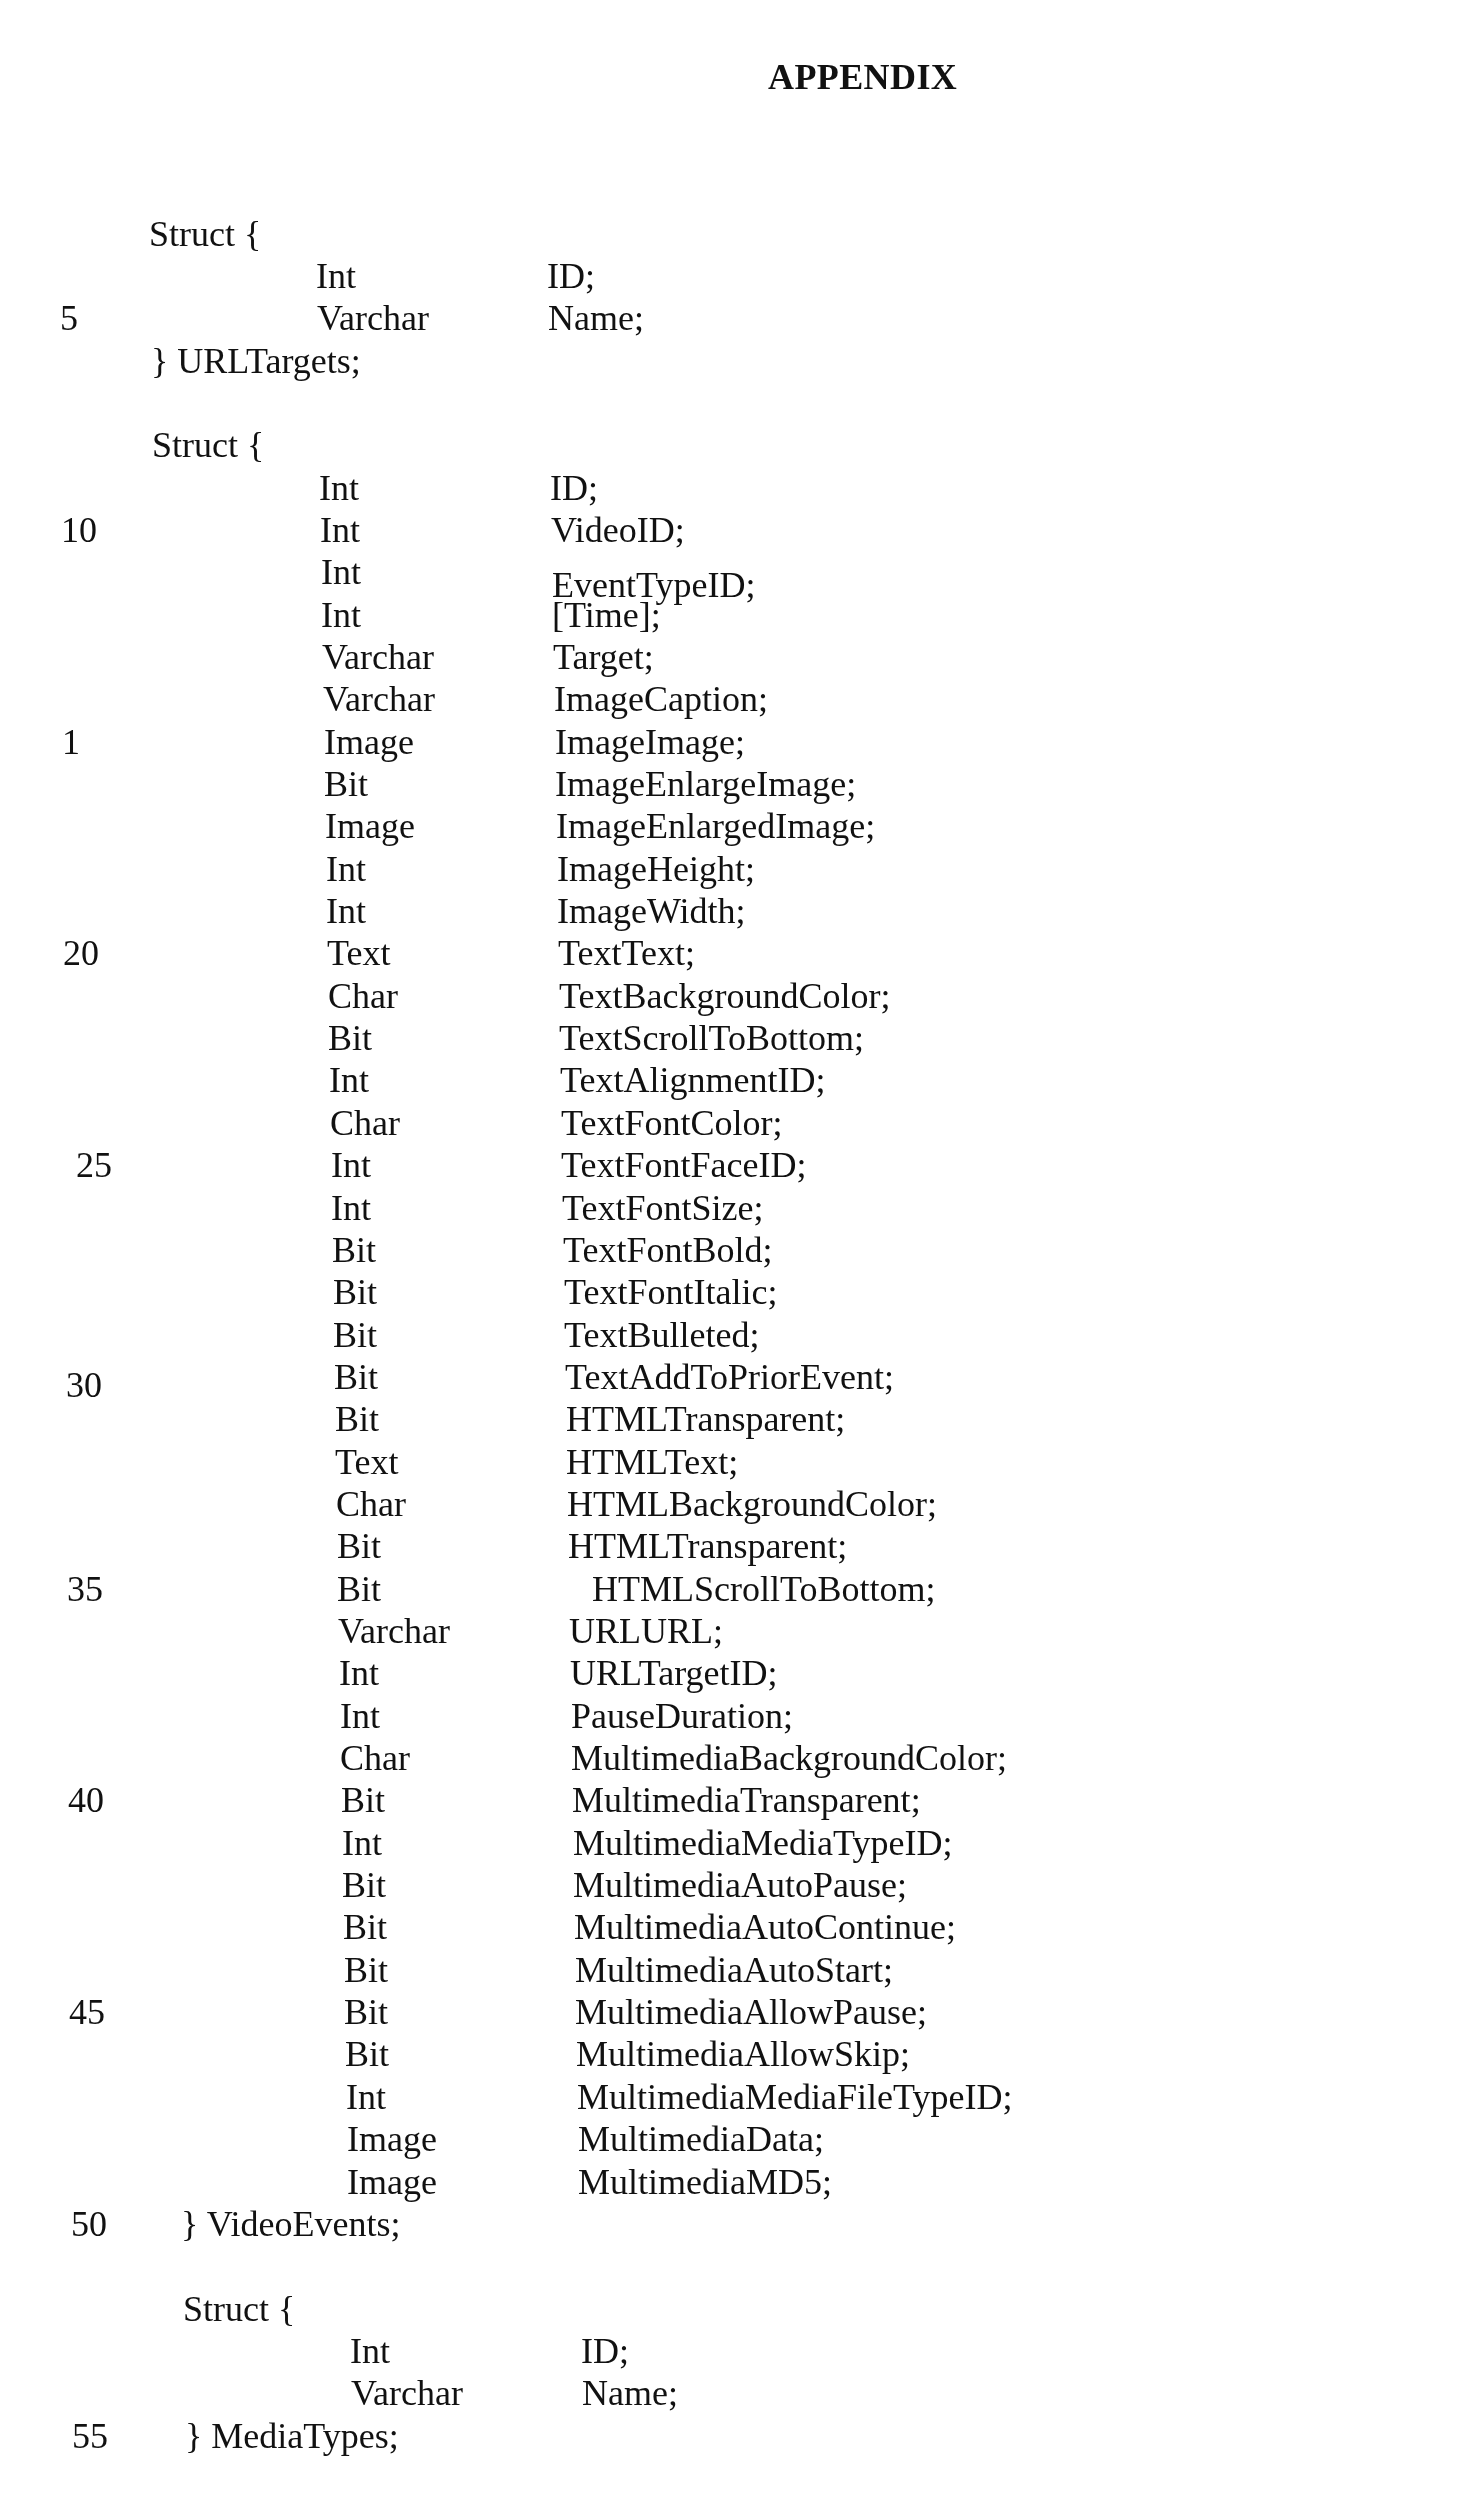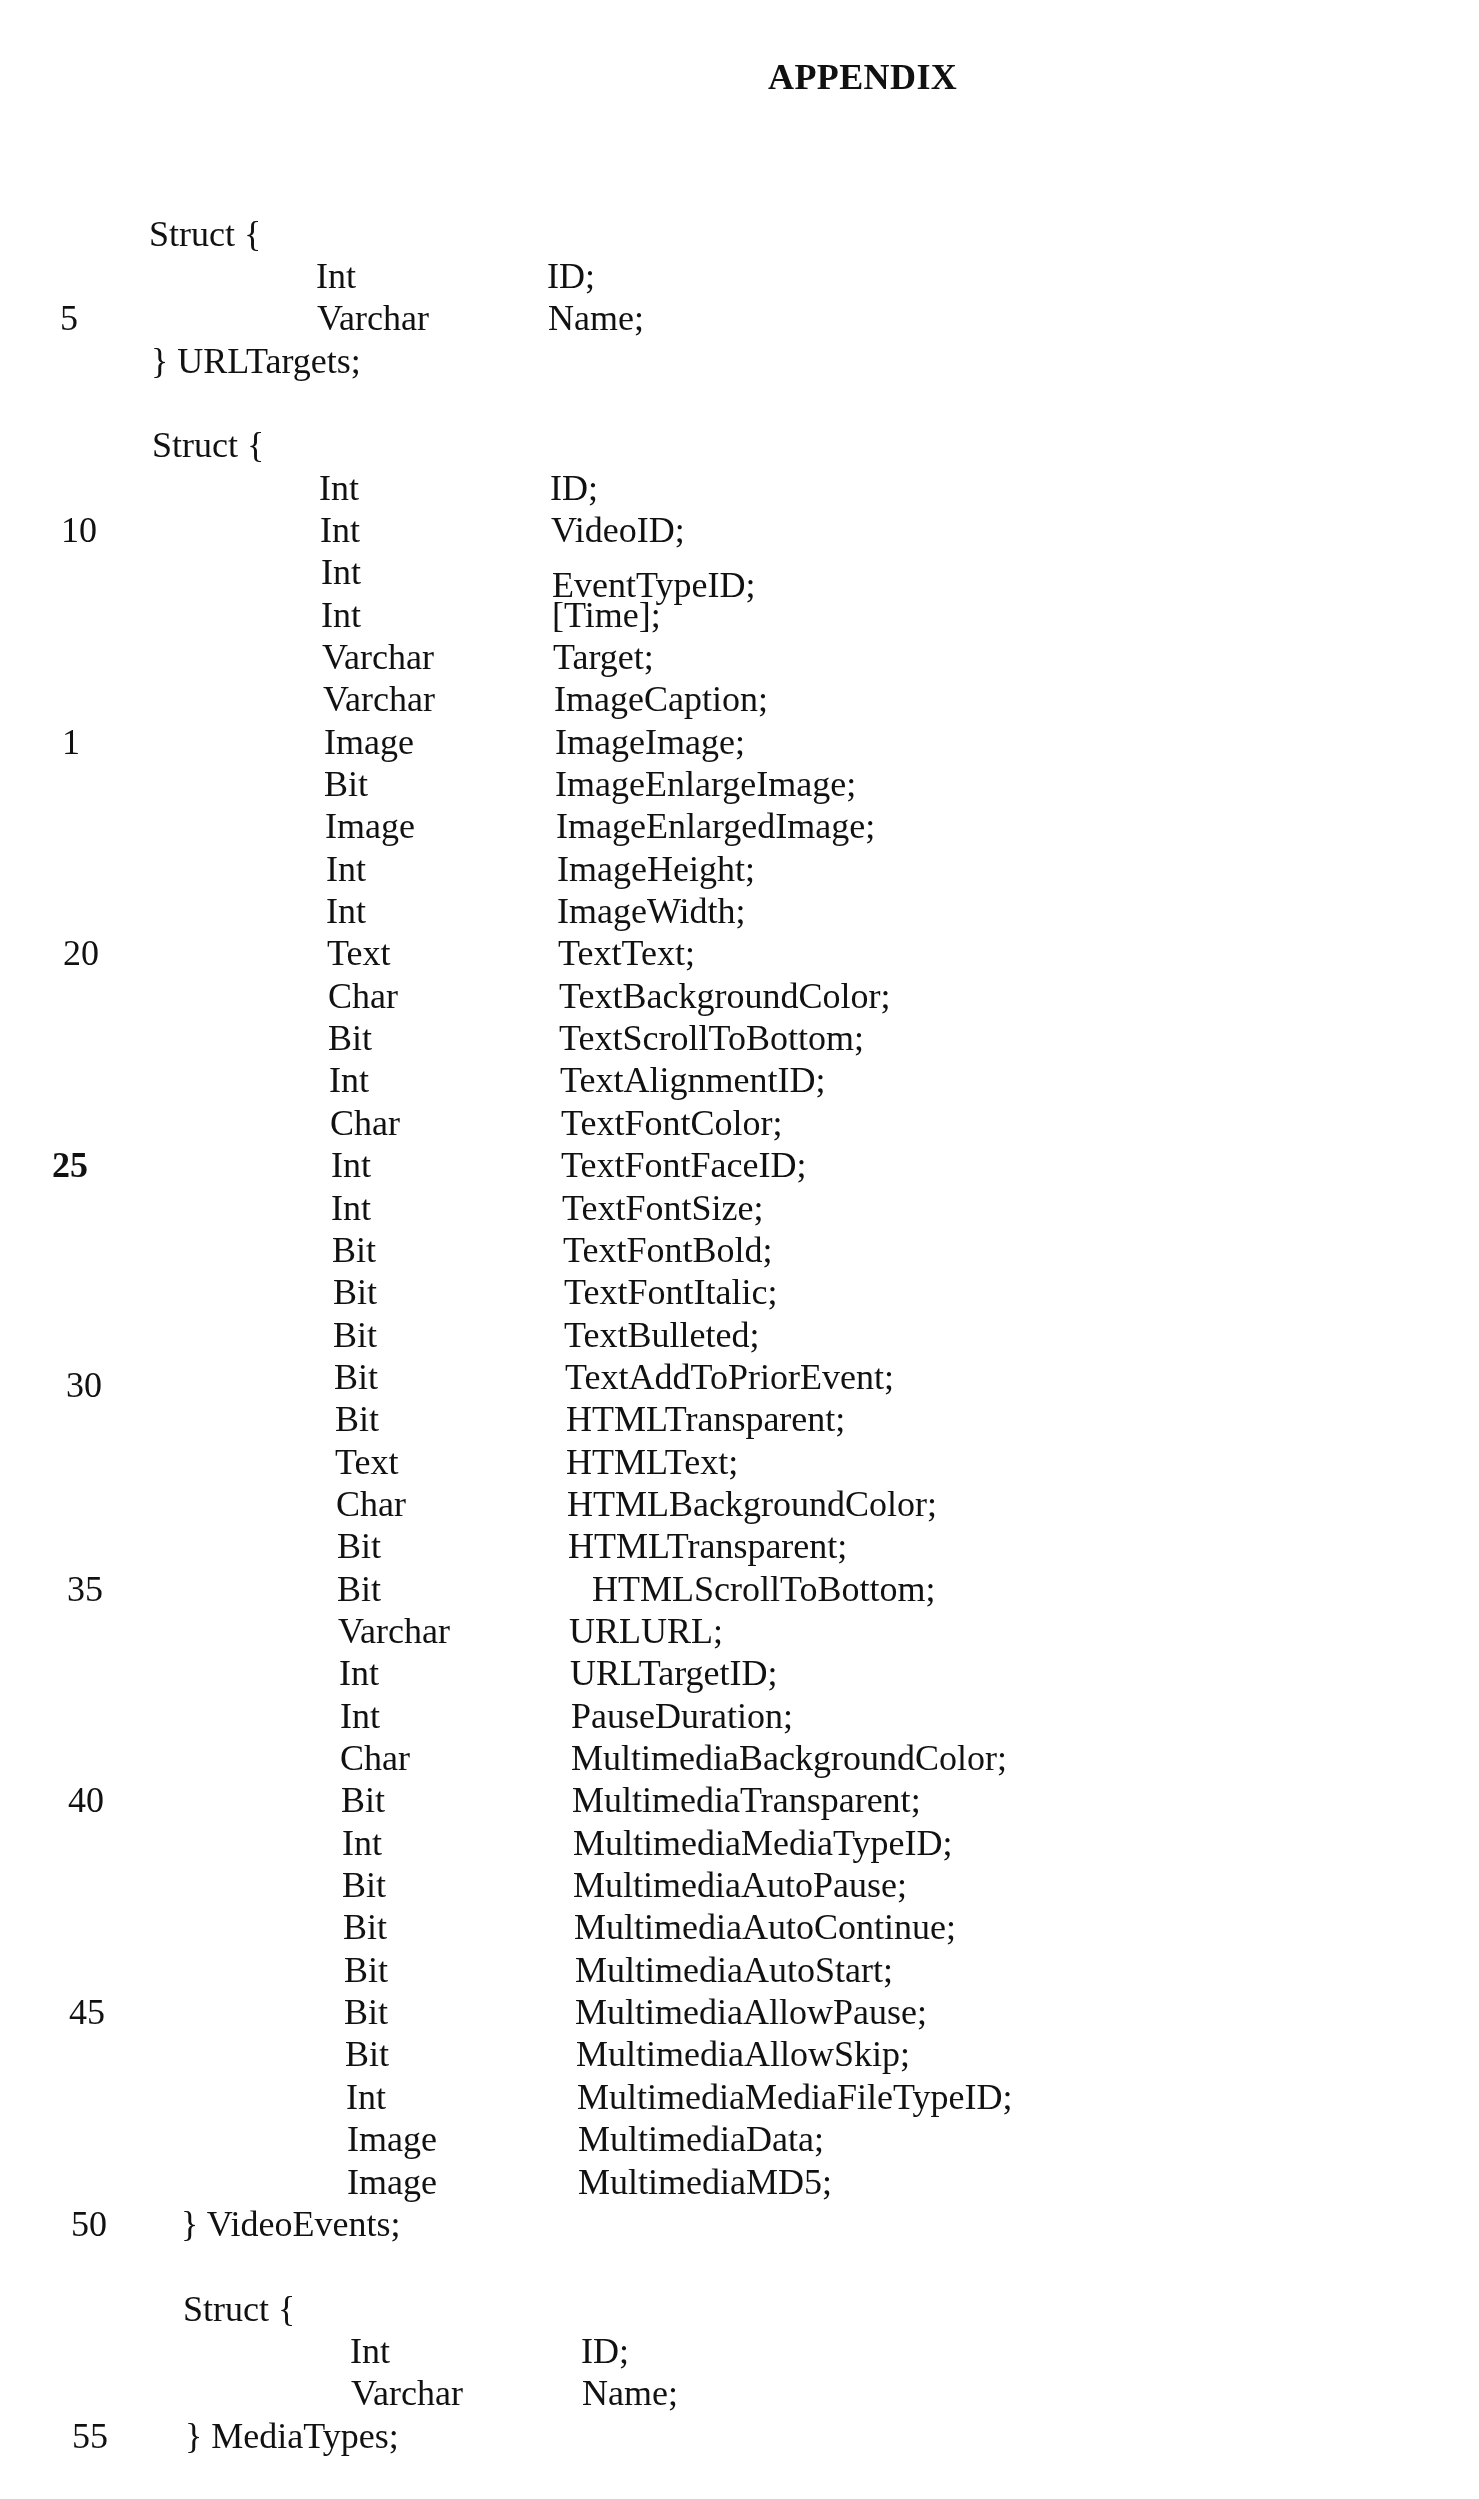--- a/index.html
+++ b/index.html
@@ -97,21 +97,21 @@
     </div>
     <div class="line" style="top: 1059px; left: 0px;">
       <span class="ty" style="left: 329px;">Int</span>
       <span class="nm" style="left: 560px;">TextAlignmentID;</span>
     </div>
     <div class="line" style="top: 1102px; left: 0px;">
       <span class="ty" style="left: 330px;">Char</span>
       <span class="nm" style="left: 561px;">TextFontColor;</span>
     </div>
     <div class="line" style="top: 1144px; left: 0px;">
-      <span class="ln" style="left: 52px; font-weight: bold;">25</span>
+      <span class="ln" style="left: 76px;">25</span>
       <span class="ty" style="left: 331px;">Int</span>
       <span class="nm" style="left: 561px;">TextFontFaceID;</span>
     </div>
     <div class="line" style="top: 1187px; left: 0px;">
       <span class="ty" style="left: 331px;">Int</span>
       <span class="nm" style="left: 562px;">TextFontSize;</span>
     </div>
     <div class="line" style="top: 1229px; left: 0px;">
       <span class="ty" style="left: 332px;">Bit</span>
       <span class="nm" style="left: 563px;">TextFontBold;</span>

